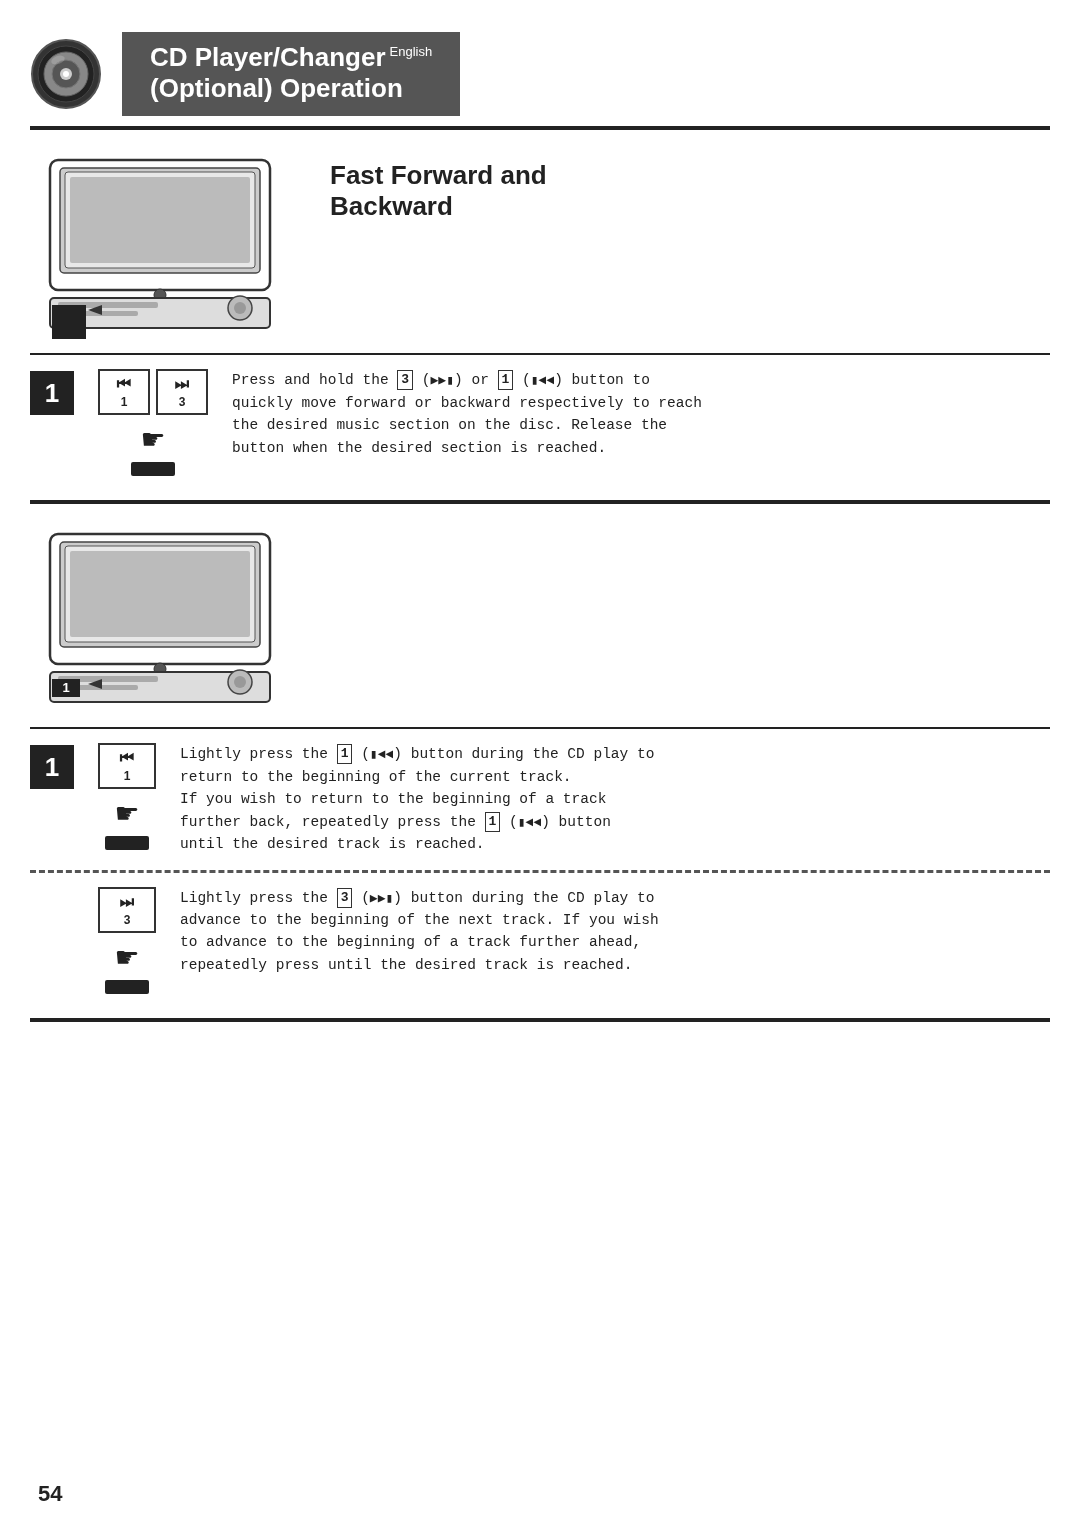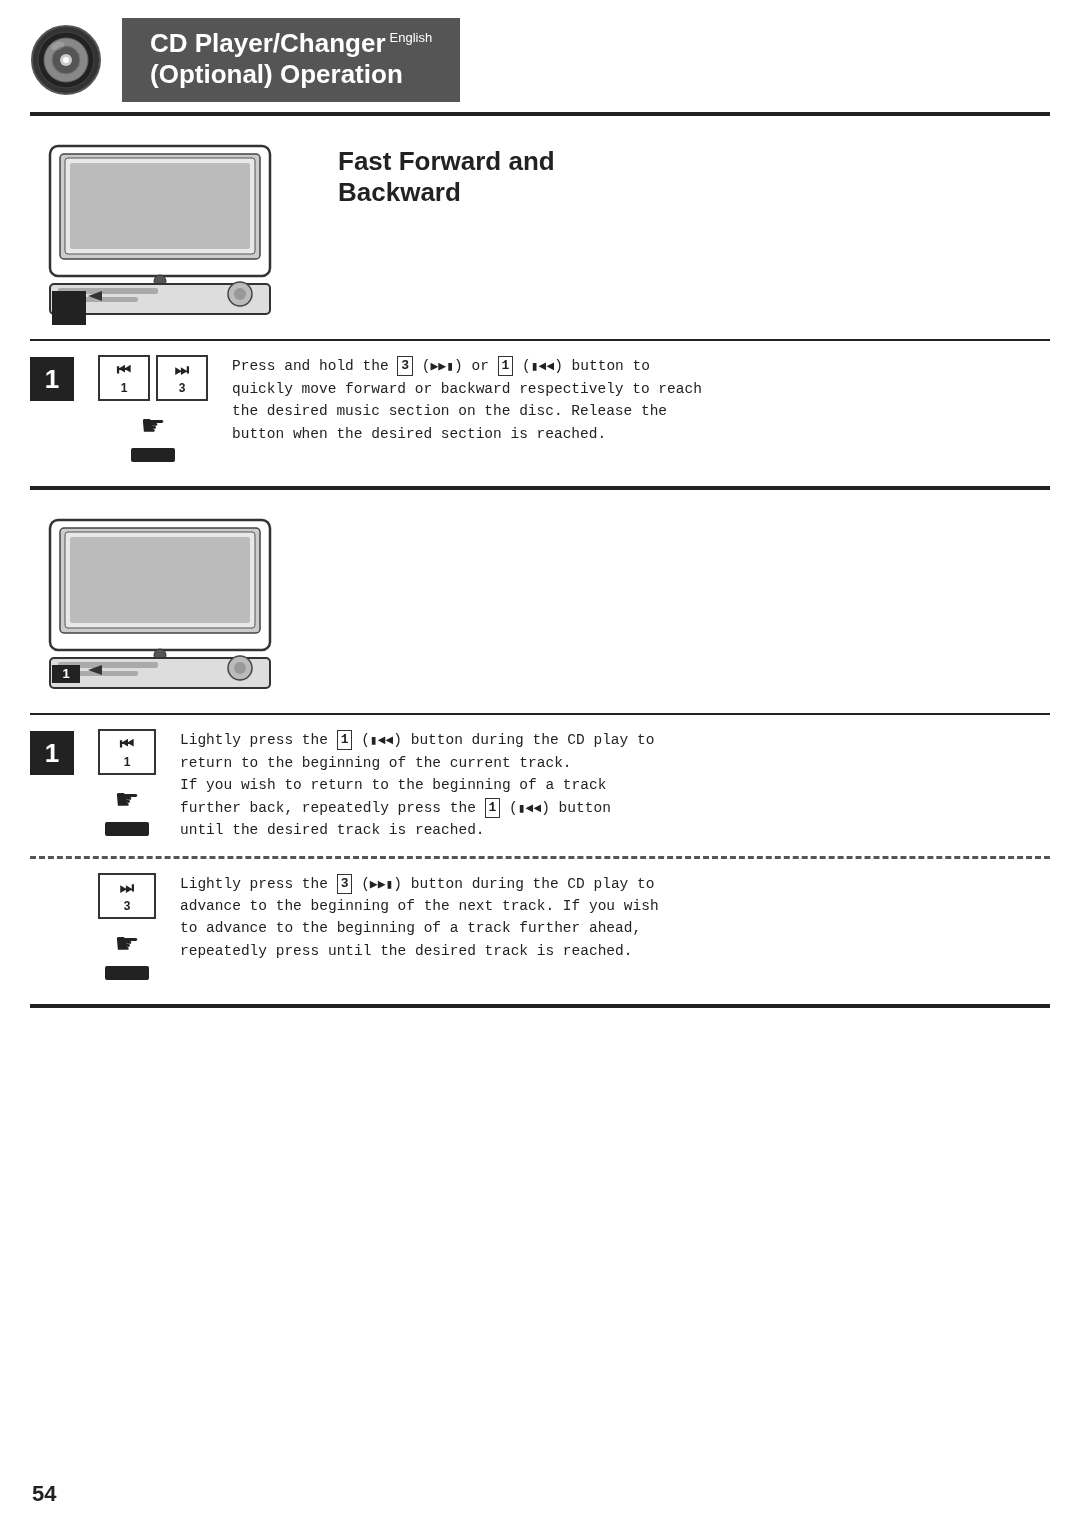--- a/index.html
+++ b/index.html
@@ -10,21 +10,21 @@
       font-family: Arial, Helvetica, sans-serif;
       font-size: 15px;
       color: #222;
       position: relative;
     }
 
     
     .header {
       display: flex;
       align-items: center;
-      padding: 18px 30px 0 30px;
+      padding: 32px 30px 0 30px;
       gap: 20px;
     }
     .cd-icon {
       width: 72px;
       height: 72px;
       flex-shrink: 0;
     }
     .header-title-box {
       background: #555;
       color: #fff;
@@ -60,21 +60,21 @@
     }
     .divider-dashed {
       border-top: 3px dashed #555;
       margin: 0 30px;
     }
 
     
     .section-ff {
       display: flex;
       padding: 20px 30px 10px 30px;
-      gap: 28px;
+      gap: 20px;
       align-items: flex-start;
     }
     .section-title {
       font-size: 26px;
       font-weight: bold;
       margin-bottom: 10px;
       line-height: 1.2;
     }
     .section-text {
       font-size: 14.5px;
@@ -176,21 +176,21 @@
       padding: 0 3px;
       font-size: 13px;
       font-weight: bold;
       line-height: 1.4;
       vertical-align: middle;
     }
 
     .page-num {
       position: absolute;
       bottom: 22px;
-      left: 32px;
+      left: 38px;
       font-size: 22px;
       font-weight: bold;
     }
 
     
     .device-svg {
       width: 260px;
       height: 190px;
     }
   </style>

